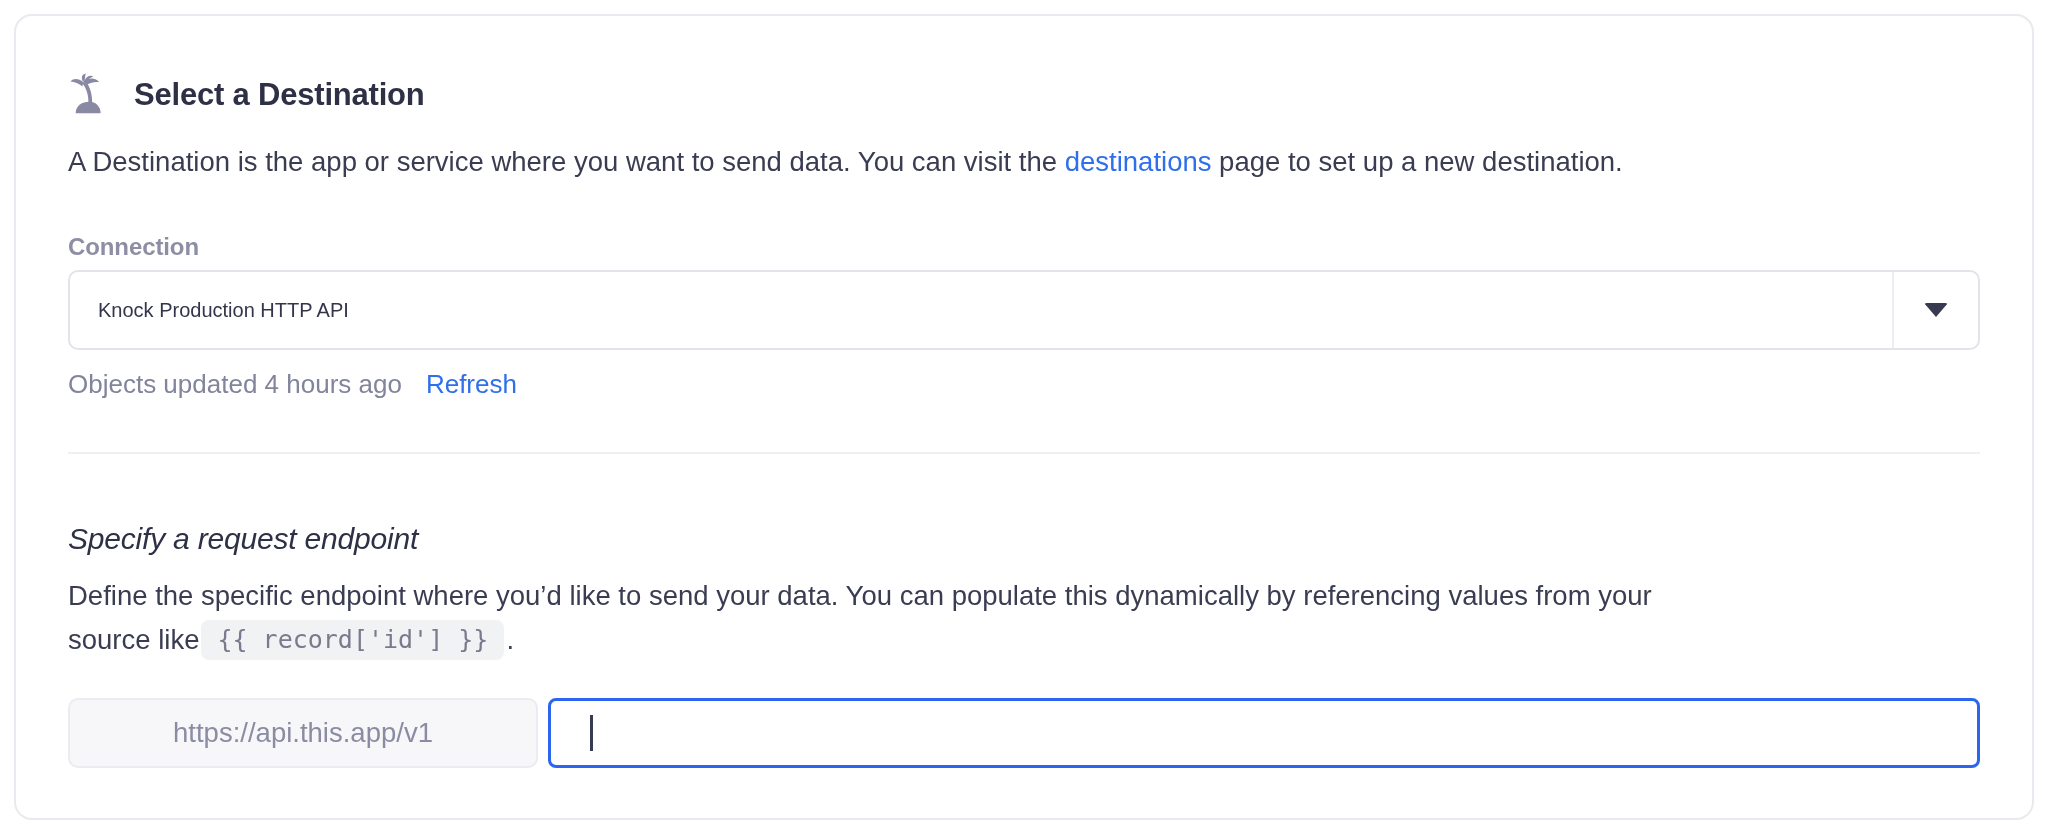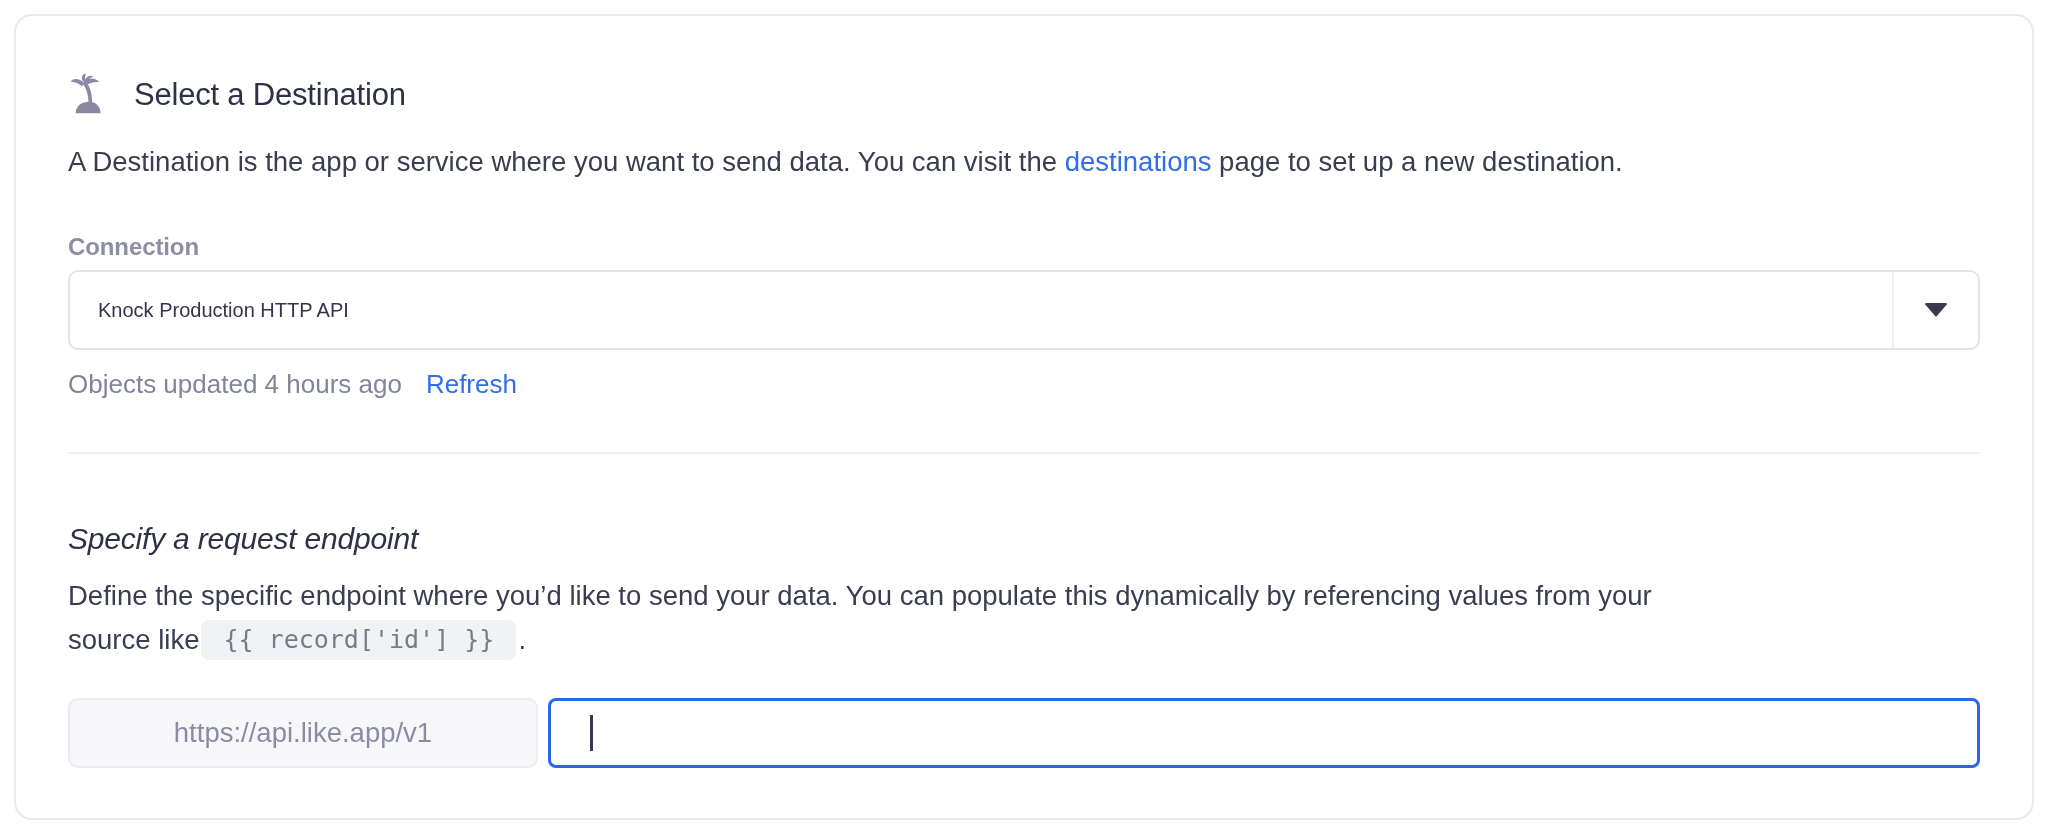--- a/index.html
+++ b/index.html
@@ -22,21 +22,21 @@
   
   .header-row {
     display: flex;
     align-items: center;
     gap: 20px;
     height: 46px;
   }
   .palm-icon { width: 46px; height: 46px; flex: 0 0 auto; }
   .card-title {
     font-size: 31px;
-    font-weight: 400;
+    font-weight: 700;
     color: #2E3145;
     letter-spacing: -0.2px;
   }
   .intro {
     margin-top: 22px;
     font-size: 27.5px;
     line-height: 44px;
     color: #3A3D52;
   }
   .text-link {
@@ -125,21 +125,21 @@
     color: #3A3D52;
   }
   .endpoint-desc .line2 { display: flex; align-items: center; }
   .code-pill {
     display: inline-block;
     background: #F1F2F4;
     color: #787A8D;
     font-family: "DejaVu Sans Mono", monospace;
     font-size: 25px;
     line-height: 34px;
-    padding: 3px 22px;
+    padding: 3px 16px;
     border-radius: 8px;
     margin: 0 2px;
     white-space: pre;
   }
   
   .input-row {
     margin-top: 36px;
     display: flex;
     align-items: stretch;
     gap: 10px;
@@ -225,19 +225,19 @@
   <div class="endpoint-desc">
     <div class="line1">Define the specific endpoint where you’d like to send your data. You can populate this dynamically by referencing values from your</div>
     <div class="line2">
         <span>source like </span>
         <code class="code-pill">{{ record['id'] }}</code>
         <span> .</span>
       </div>
   </div>
 
   <div class="input-row">
-    <div class="url-prefix">https://api.like.app/v1</div>
+    <div class="url-prefix">https://api.this.app/v1</div>
     <div class="path-input">
       <span class="caret"></span>
     </div>
   </div>
 
 </div>
 
 </body></html>

